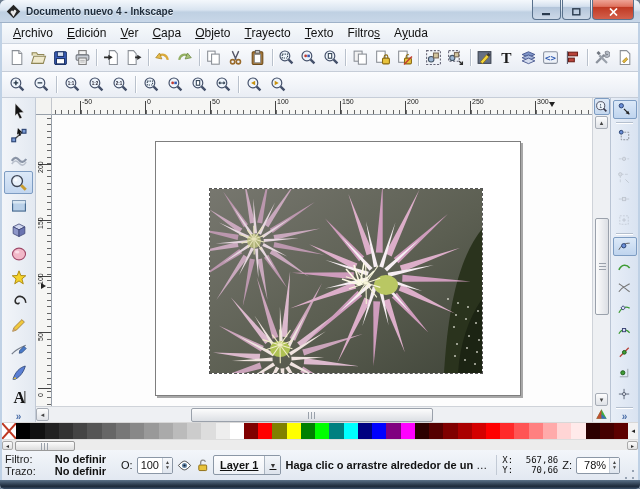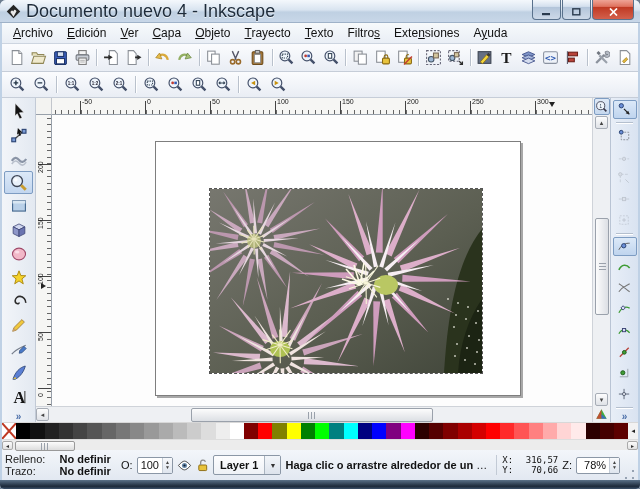--- a/index.html
+++ b/index.html
@@ -1,20 +1,20 @@
 <!DOCTYPE html>
 <html><head>
 <meta charset="utf-8">
 <style>
   html,body{margin:0;padding:0;background:#6e7e90;font-family:"Liberation Sans",sans-serif;}
   .win{position:relative;width:640px;height:489px;background:#bfd1e5;border-radius:6px 6px 4px 4px;overflow:hidden;
        box-shadow:0 0 0 1px #5d7émarche;display:flex;flex-direction:column;}
   
   .titlebar{height:22px;background:linear-gradient(#f4f8fc,#d9e4f0 45%,#bfd0e2 55%,#c8d7e8);display:flex;align-items:center;padding:0 6px;flex:0 0 auto;border-bottom:1px solid #9fb2c8;}
-  .title-text{font-size:18px;color:#1d2b3a;margin-left:5px;flex:1;white-space:nowrap;overflow:hidden;text-shadow:0 1px 0 rgba(255,255,255,.7);}
+  .title-text{font-size:10px;color:#1d2b3a;margin-left:5px;flex:1;white-space:nowrap;overflow:hidden;text-shadow:0 1px 0 rgba(255,255,255,.7);font-weight:bold;}
   .wbtns{display:flex;gap:1px;margin-top:-4px;}
   .wbtn{width:27px;height:18px;border:1px solid #59718c;border-top:none;border-radius:0 0 4px 4px;
         background:linear-gradient(#fbfdff,#d4e0ee 40%,#b3c5da 45%,#cdd9e8);display:flex;align-items:flex-end;justify-content:center;padding-bottom:3px;cursor:default;}
   .wbtn.close{width:40px;background:linear-gradient(#f3b2a6,#df7360 40%,#c03a24 45%,#d3604c);}
   
   .menubar{height:20px;background:linear-gradient(#f7fafc,#e9eef5);display:flex;align-items:center;padding:0 4px;font-size:12px;color:#111;flex:0 0 auto;border-bottom:1px solid #cdd5e0;margin:0 2px;}
   .menu-item{padding:2px 7px;cursor:default;}
   .mn{text-decoration:underline;}
   
   .toolbar{display:flex;align-items:center;background:linear-gradient(#fbfcfe,#e9edf4);border-bottom:1px solid #c6cdd8;margin:0 2px;flex:0 0 auto;padding:1px 3px;}
@@ -70,21 +70,21 @@
   .pbtn{width:11px;height:9px;font-size:6px;display:flex;align-items:center;justify-content:center;color:#333;background:linear-gradient(#fbfbfb,#e2e2e2);border:1px solid #aaa;box-sizing:border-box;border-radius:2px;}
   .pthumb{position:absolute;left:13px;width:58px;height:8px;top:1px;background:linear-gradient(#fcfcfc,#ddd);border:1px solid #999;border-radius:2px;display:flex;align-items:center;justify-content:center;}
   
   .status{height:30px;margin:0 2px;background:linear-gradient(#f3f6fa,#e2e8f1);display:flex;align-items:center;font-size:11px;color:#111;flex:0 0 auto;padding:0 3px;gap:4px;}
   .fs-grid{display:grid;grid-template-columns:auto auto;column-gap:8px;row-gap:0;line-height:12px;width:112px;}
   .fs-grid .lbl{color:#222;}
   .fs-grid .val{font-weight:bold;}
   .spin{background:#fff;border:1px solid #8b97a6;border-radius:2px;height:17px;display:flex;align-items:center;box-sizing:border-box;}
   .spin .v{padding:0 3px;font-size:11px;}
   .updown{display:flex;flex-direction:column;font-size:5px;line-height:5px;color:#444;border-left:1px solid #c4ccd6;height:100%;justify-content:center;padding:0 2px;background:linear-gradient(#f6f8fb,#dfe5ee);}
-  .layersel{display:flex;align-items:center;height:18px;border:1px solid #8b97a6;border-radius:2px;background:linear-gradient(#fdfdfe,#eef1f6);}
+  .layersel{display:flex;align-items:center;height:18px;border:1px solid #8b97a6;border-radius:2px;background:linear-gradient(#fdfdfe,#eef1f6);text-decoration:underline;}
   .layersel .nm{padding:0 6px;font-size:11px;font-weight:bold;white-space:nowrap;}
   .layersel .dd{width:15px;height:100%;display:flex;align-items:center;justify-content:center;border-left:1px solid #aab4c0;font-size:7px;color:#333;background:linear-gradient(#f2f5f9,#dde3ec);}
   .msg{flex:1;white-space:nowrap;overflow:hidden;text-overflow:ellipsis;font-size:11px;}
   .xy{font-family:"DejaVu Sans Mono",monospace;font-size:9px;line-height:10px;text-align:right;width:56px;color:#111;border-left:1px solid #c2cad5;padding-left:5px;}
   .xy .row{display:flex;justify-content:space-between;}
   .grip{align-self:flex-end;width:11px;height:11px;background:
     radial-gradient(circle at 9px 2px,#96a2b2 1.2px,transparent 1.4px),
     radial-gradient(circle at 9px 9px,#96a2b2 1.2px,transparent 1.4px),
     radial-gradient(circle at 2px 9px,#96a2b2 1.2px,transparent 1.4px);}
   .bottomframe{height:9px;background:linear-gradient(#5b7188,#1d2a3a 70%,#3c5068);flex:0 0 auto;border-radius:0 0 4px 4px;}
@@ -125,21 +125,20 @@
 
   <div class="menubar" id="menubar">
       <div class="menu-item"><span class="mn">A</span>rchivo</div>
       <div class="menu-item"><span class="mn">E</span>dición</div>
       <div class="menu-item"><span class="mn">V</span>er</div>
       <div class="menu-item"><span class="mn">C</span>apa</div>
       <div class="menu-item"><span class="mn">O</span>bjeto</div>
       <div class="menu-item"><span class="mn">T</span>rayecto</div>
       <div class="menu-item"><span class="mn">T</span>exto</div>
       <div class="menu-item">Filtro<span class="mn">s</span></div>
-      <div class="menu-item">Exte<span class="mn">n</span>siones</div>
       <div class="menu-item">A<span class="mn">y</span>uda</div>
     </div>
 
   <div class="toolbar cmdbar" id="cmdbar">
       <div class="tbtn">
         <svg width="17" height="17" viewBox="0 0 16 16">
           <path d="M4 1.5h6.2L13 4.3V14.5H4z" fill="#fff" stroke="#8a8f96"></path>
           <path d="M10.2 1.5V4.3H13" fill="#e6e6e6" stroke="#8a8f96"></path>
         </svg>
       </div>
@@ -847,21 +846,21 @@
   <div class="pscroll">
     <span class="pbtn">◂</span>
     <div class="pthumb">
         <span class="grip3v"></span>
       </div>
     <span class="pbtn" style="position:absolute;right:0;">▸</span>
   </div>
 
   <div class="status">
     <div class="fs-grid">
-      <span class="lbl">Relleno:</span>
+      <span class="lbl">Filtro:</span>
       <span class="val">No definir</span>
       <span class="lbl">Trazo:</span>
       <span class="val">No definir</span>
     </div>
     <span>O:</span>
     <span class="spin">
       <span class="v">100</span>
       <span class="updown">
           <span>▲</span>
           <span>▼</span>
@@ -881,21 +880,21 @@
         </svg>
     </span>
     <span class="layersel">
       <span class="nm">Layer 1</span>
       <span class="dd">▼</span>
     </span>
     <span class="msg"><b>Haga clic o arrastre alrededor de un área</b></span>
     <span class="xy">
       <span class="row">
           <span>X:</span>
-          <span>316,57</span>
+          <span>567,86</span>
         </span>
       <span class="row">
           <span>Y:</span>
           <span>70,66</span>
         </span>
     </span>
     <span>Z:</span>
     <span class="spin">
       <span class="v" style="min-width:26px;text-align:right;">78%</span>
       <span class="updown">

